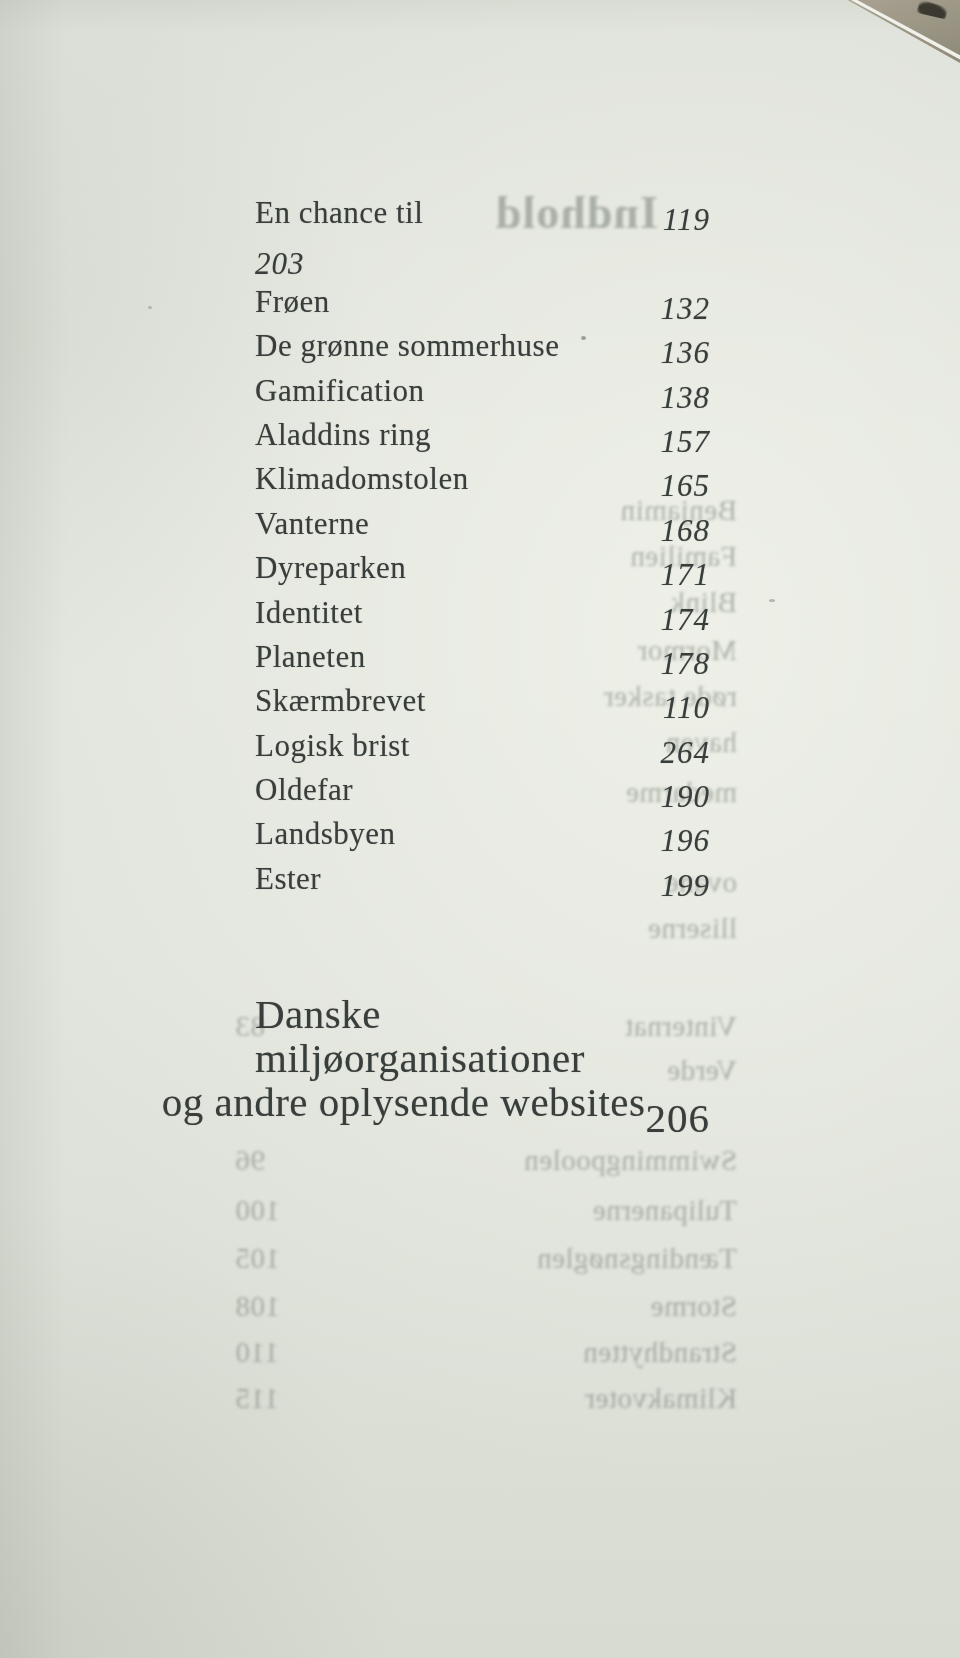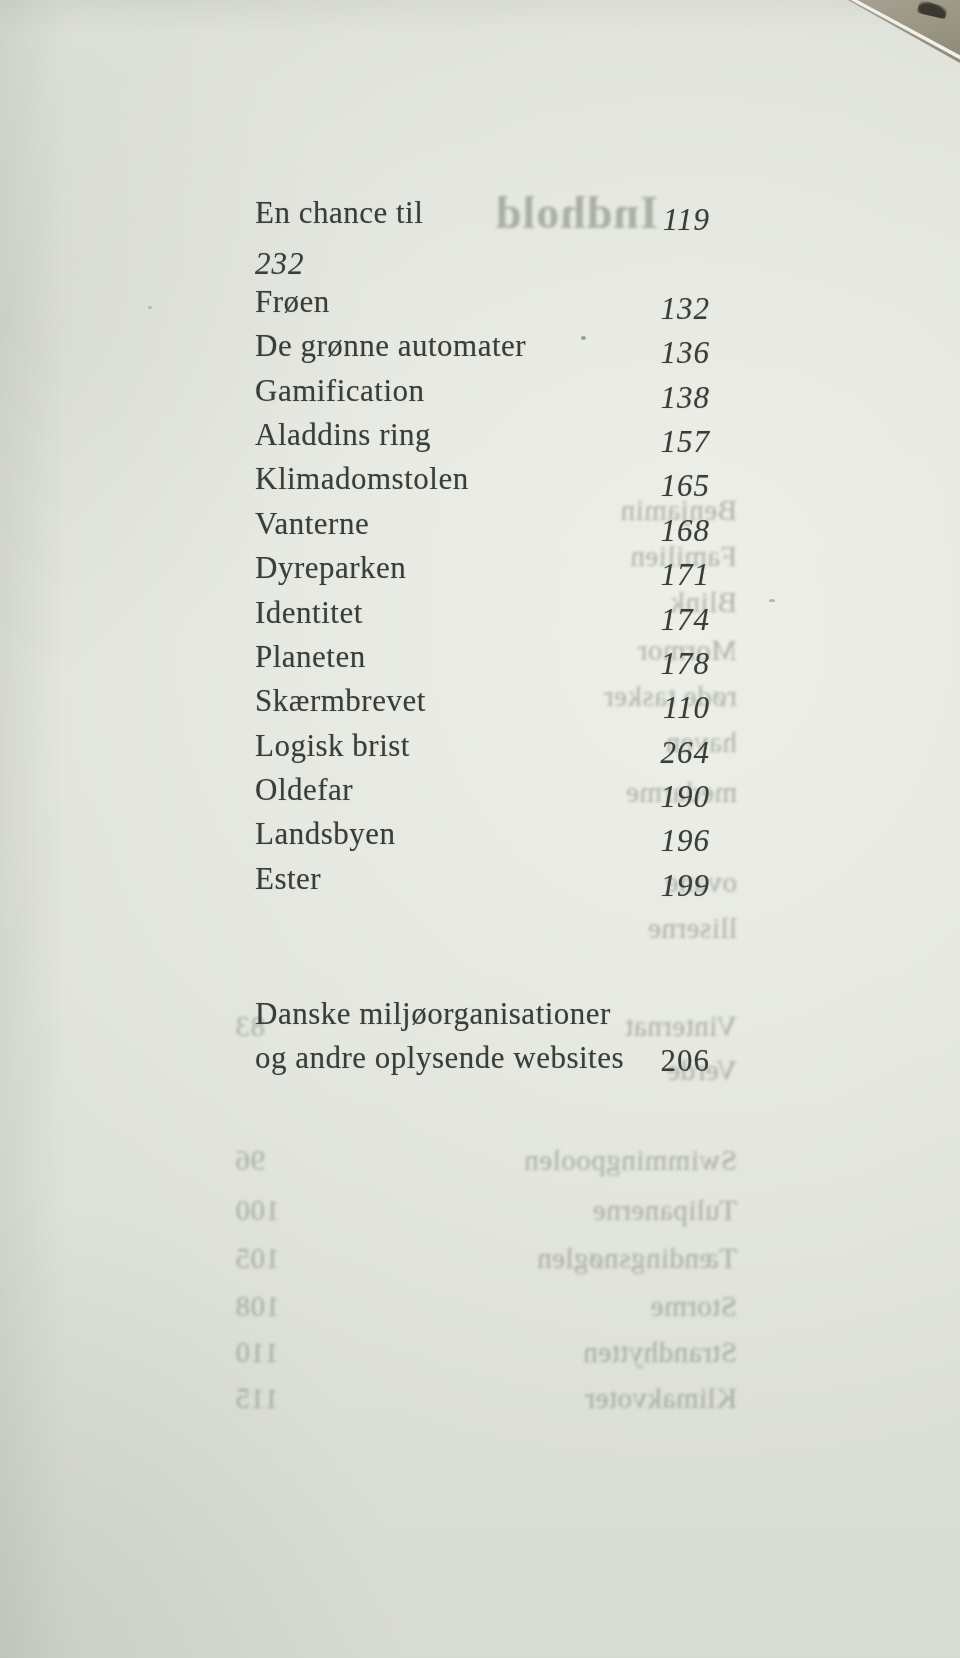--- a/index.html
+++ b/index.html
@@ -43,24 +43,24 @@
     font-size:31px;letter-spacing:0.5px;
   }
   .toc-row{
     display:flex;justify-content:space-between;align-items:baseline;
     height:44.4px;line-height:44.4px;white-space:nowrap;
   }
   .toc-row .num{position:relative;top:7px;letter-spacing:1px;font-style:italic;}
 
   .toc-final{
     position:absolute;left:255px;top:992px;width:455px;
-    font-size:31px;letter-spacing:0.5px;line-height:44px;
-  }
-  .toc-final .line2{display:flex;justify-content:space-between;align-items:baseline;white-space:nowrap;}
-  .toc-final .num{position:relative;top:3px;letter-spacing:1px;}
+    font-size:41px;letter-spacing:0.5px;line-height:44px;
+  }
+  .toc-final .line2{display:flex;justify-content:flex-end;align-items:baseline;white-space:nowrap;}
+  .toc-final .num{position:relative;top:16px;letter-spacing:1px;}
 
   
   .ghost{color:rgba(118,128,119,0.55);filter:blur(1.8px);}
   .ghost-heading{
     position:absolute;left:498px;top:186px;width:160px;
     font-size:46px;font-weight:bold;letter-spacing:1px;
     transform:scaleX(-1);
   }
   .ghost-row{
     position:absolute;left:235px;width:502px;height:40px;
@@ -149,28 +149,28 @@
         <span>115</span>
       </div>
     </div>
 
   <div class="toc ink">
       <div class="toc-row">
         <span>En chance til</span>
         <span class="num">119</span>
       </div>
       <div class="toc-row">
-        <span class="num">232</span>
+        <span class="num">203</span>
       </div>
       <div class="toc-row">
         <span>Frøen</span>
         <span class="num">132</span>
       </div>
       <div class="toc-row">
-        <span>De grønne automater</span>
+        <span>De grønne sommerhuse</span>
         <span class="num">136</span>
       </div>
       <div class="toc-row">
         <span>Gamification</span>
         <span class="num">138</span>
       </div>
       <div class="toc-row">
         <span>Aladdins ring</span>
         <span class="num">157</span>
       </div>

